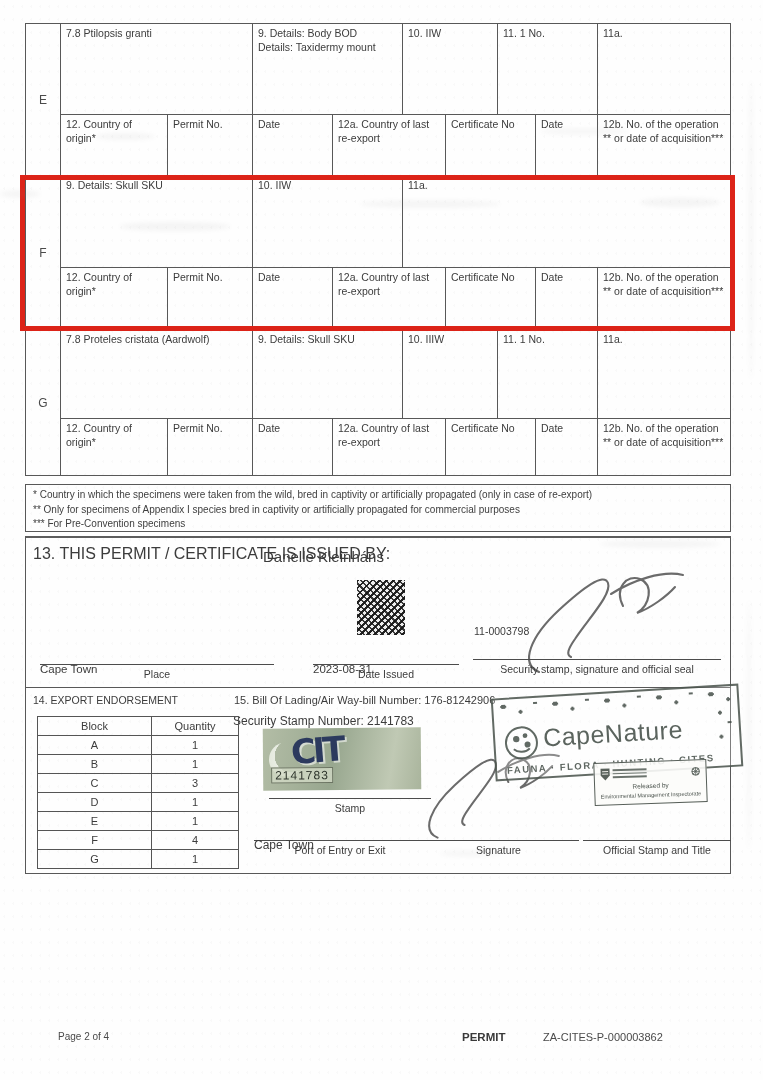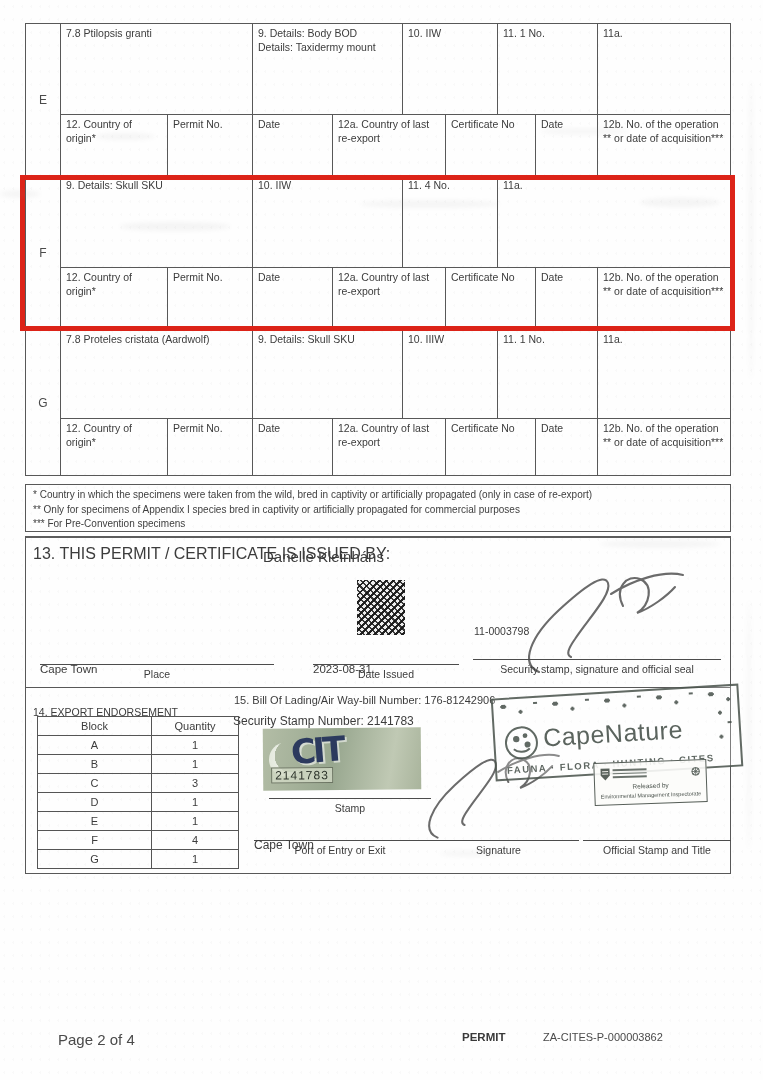--- a/index.html
+++ b/index.html
@@ -69,21 +69,21 @@
   .stamp-no { position:absolute; left:448px; top:87px; font-size:10.5px; }
   .sig-line { border-top:1.5px solid #4c4c4c; position:absolute; }
   .sig-label { font-size:10.5px; text-align:center; padding-top:3px; color:#3c3c3c; }
   .sig-value { font-size:11.5px; position:absolute; width:100%; bottom:3px; }
   .signature-svg { position:absolute; pointer-events:none; }
   
   .sec14 {
     position:absolute; left:25px; top:688px; width:706px; height:186px;
     border:1px solid #585858; border-top:none;
   }
-  .sec14-title { position:absolute; left:7px; top:6px; font-size:10.5px;margin-top:12px; }
+  .sec14-title { position:absolute; left:7px; top:6px; font-size:10.5px; }
   .sec14-bill { position:absolute; left:208px; top:6px; font-size:11px; }
   .sec14-sec { position:absolute; left:207px; top:26px; font-size:12px; }
   .block-qty { position:absolute; left:11px; top:28px; border-collapse:collapse; }
   .block-qty td {
     border:1px solid #555; font-size:11px; text-align:center;
     width:114px; height:19px; color:#3c3c3c;
   }
   .block-qty td:last-child { width:87px; }
   
   .green-stamp {
@@ -143,21 +143,21 @@
     transform:rotate(-2deg); font-size:6px; color:#4a524c;
   }
   .released-stamp .arms { position:absolute; left:5px; top:4px; }
   .released-stamp .emblem { position:absolute; right:5px; top:6px; }
   .released-stamp .bars { position:absolute; left:18px; top:6px; width:34px; }
   .released-stamp .bars div { height:1.5px; background:#6b736d; margin-bottom:2px; }
   .released-text { position:absolute; left:0; right:0; bottom:4px; text-align:center; line-height:1.5; }
   .released-text .l1 { font-size:6.5px; }
   .released-text .l2 { font-size:5.5px; }
   
-  .footer-page { position:absolute; left:58px; top:1031px; font-size:15px; color:#4a4a4a; }
+  .footer-page { position:absolute; left:58px; top:1031px; font-size:10px; color:#4a4a4a; }
   .footer-type { position:absolute; left:462px; top:1031px; font-size:11.5px; font-weight:bold; color:#3a3a3a; }
   .footer-num { position:absolute; left:543px; top:1031px; font-size:11px; color:#4a4a4a; }
   
   .smudge { position:absolute; background:#8a8a8a; border-radius:50%; filter:blur(2px); pointer-events:none; }
 </style>
 </head>
 <body>
 
 <div class="page">
 
@@ -184,21 +184,20 @@
         </div>
       </div>
     </div>
 
     <div class="block">
       <div class="letter-cell">F</div>
       <div class="block-right">
         <div class="row-top h-f-top">
           <div class="cell">9. Details: Skull SKU</div>
           <div class="cell">10. IIW</div>
-          <div class="cell">11. 4 No.</div>
           <div class="cell">11a.</div>
         </div>
         <div class="row-sub h-f-sub">
           <div class="cell">12. Country of origin*</div>
           <div class="cell">Permit No.</div>
           <div class="cell">Date</div>
           <div class="cell">12a. Country of last re-export</div>
           <div class="cell">Certificate No</div>
           <div class="cell">Date</div>
           <div class="cell">12b. No. of the operation ** or date of acquisition***</div>

